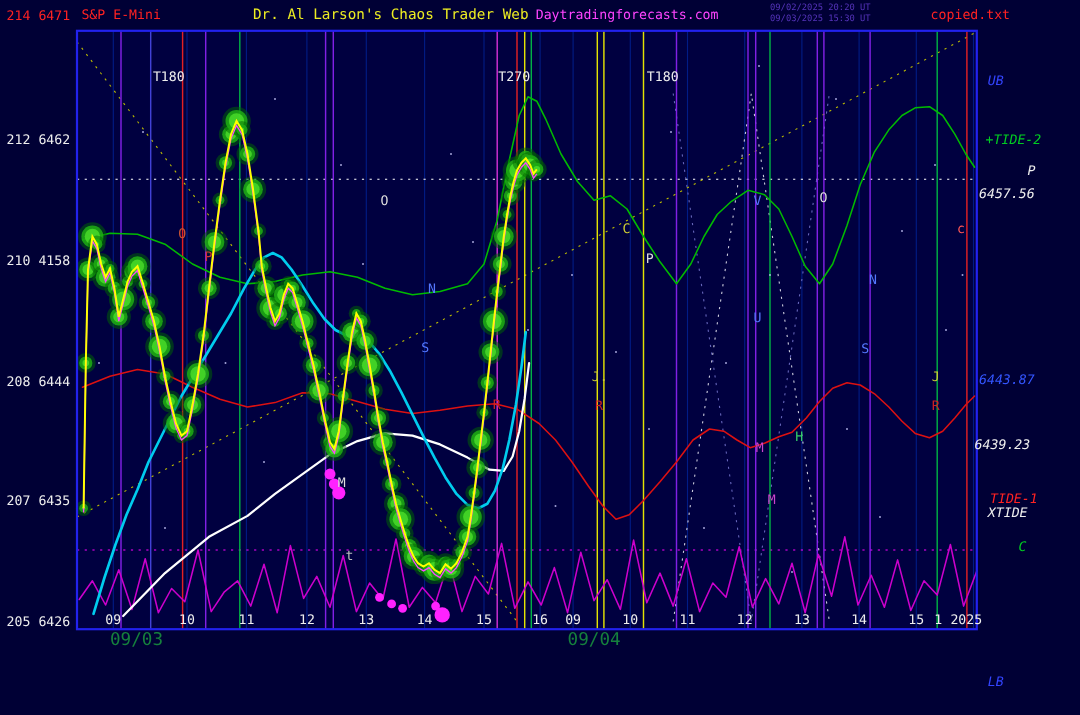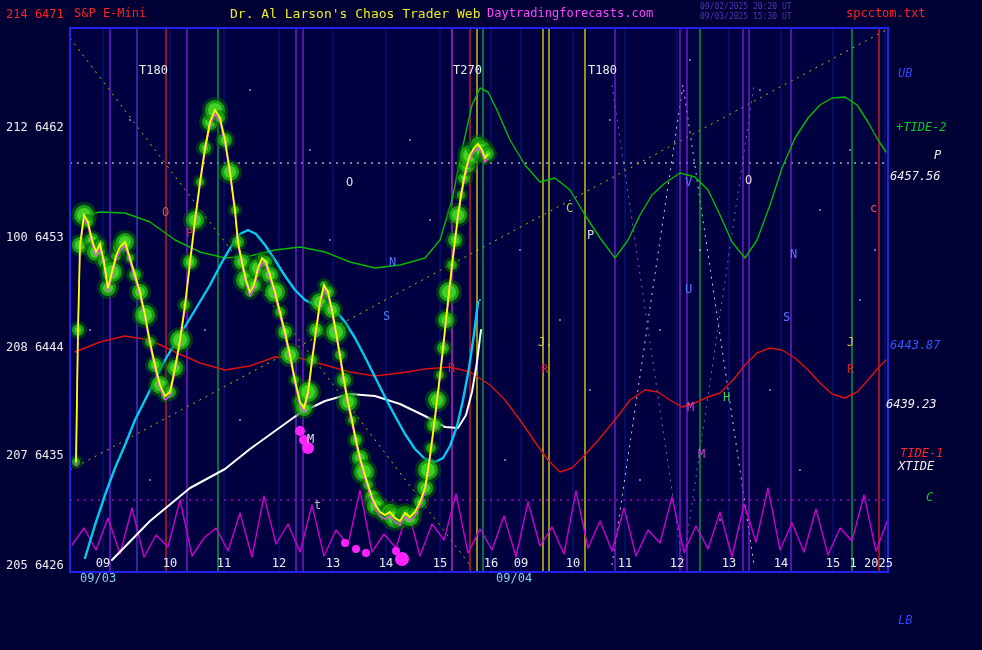--- a/index.html
+++ b/index.html
@@ -8,21 +8,21 @@
   #plot{position:absolute;left:0;top:0;}
   .hdr{position:absolute;top:6px;font-size:12px;white-space:nowrap;}
   .sym{left:74px;color:#ff2222;}
   .title{left:230px;color:#eded22;font-size:13px;}
   .site{left:487px;color:#ff44ff;cursor:pointer;}
   .stamp1{left:700px;top:2px;font-size:8px;color:#5533bb;text-align:right;}
   .stamp2{left:700px;top:12px;font-size:8px;color:#5533bb;}
   .file{left:846px;color:#ff2222;cursor:pointer;}
   .axl{position:absolute;left:6px;font-size:12px;white-space:pre;}
   .xtick{position:absolute;top:556px;font-size:12px;color:#eeeeee;transform:translateX(-50%);white-space:nowrap;}
-  .xdate{position:absolute;top:571px;font-size:12px;color:#7dd3fc;white-space:nowrap;}
+  .xdate{position:absolute;top:571px;font-size:16px;color:#15803d;white-space:nowrap;margin-left:20px;}
   .xyear{position:absolute;top:556px;font-size:12px;color:#eeeeee;white-space:nowrap;}
   .rlab{position:absolute;font-size:12px;white-space:nowrap;font-style:italic;}
   .copy{position:absolute;left:480px;top:632px;font-size:13px;color:#8585ff;white-space:nowrap;}
 </style>
 </head>
 <body>
 
 <div class="screen" id="screen">
   <svg id="plot" width="982" height="650">
       <rect x="70" y="28" width="818" height="544" fill="#000040"></rect>
@@ -440,24 +440,24 @@
       <text x="139" y="74" fill="#eeeeee" font-size="12" font-family="DejaVu Sans Mono, monospace">T180</text>
       <text x="453" y="74" fill="#eeeeee" font-size="12" font-family="DejaVu Sans Mono, monospace">T270</text>
       <text x="588" y="74" fill="#eeeeee" font-size="12" font-family="DejaVu Sans Mono, monospace">T180</text>
       <rect x="70" y="28" width="818" height="544" fill="none" stroke="#2222ee" stroke-width="2"></rect>
     </svg>
   <div class="hdr sym">S&amp;P E-Mini</div>
   <div class="hdr title">Dr. Al Larson's Chaos Trader Web</div>
   <div class="hdr site">Daytradingforecasts.com</div>
   <div class="hdr stamp1">09/02/2025 20:20 UT</div>
   <div class="hdr stamp2">09/03/2025 15:30 UT</div>
-  <div class="hdr file">spcctom.txt</div>
+  <div class="hdr file">copied.txt</div>
 <div class="axl" style="top:7px;color:#ff2222">214 6471</div>
     <div class="axl" style="top:120px;color:#eeeeee">212 6462</div>
-    <div class="axl" style="top:230px;color:#eeeeee">100 6453</div>
+    <div class="axl" style="top:230px;color:#eeeeee">210 4158</div>
     <div class="axl" style="top:340px;color:#eeeeee">208 6444</div>
     <div class="axl" style="top:448px;color:#eeeeee">207 6435</div>
     <div class="axl" style="top:558px;color:#eeeeee">205 6426</div>
     <div class="xtick" style="left:103px">09</div>
     <div class="xtick" style="left:170px">10</div>
     <div class="xtick" style="left:224px">11</div>
     <div class="xtick" style="left:279px">12</div>
     <div class="xtick" style="left:333px">13</div>
     <div class="xtick" style="left:386px">14</div>
     <div class="xtick" style="left:440px">15</div>

